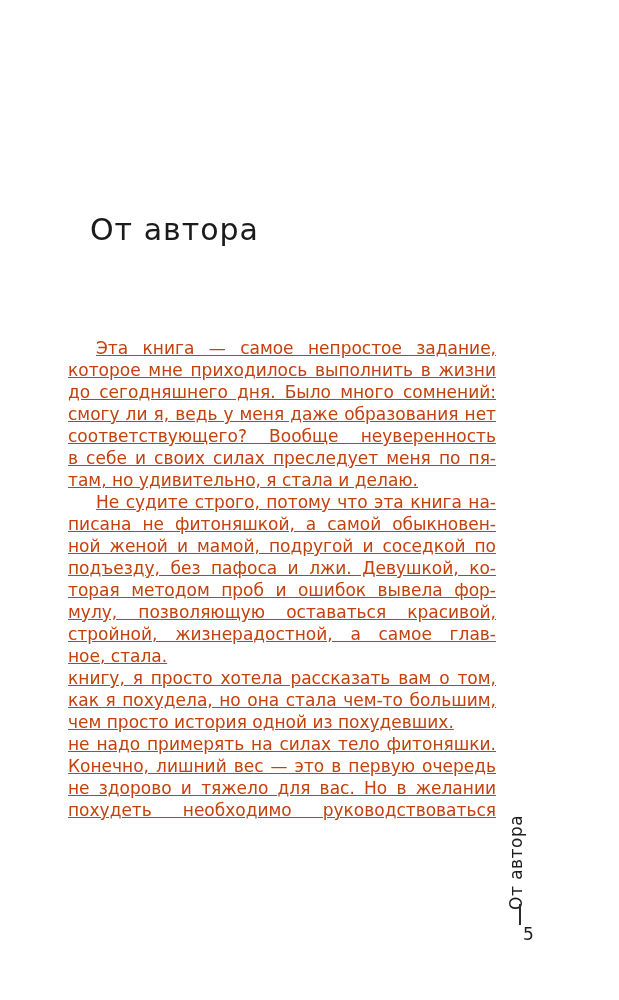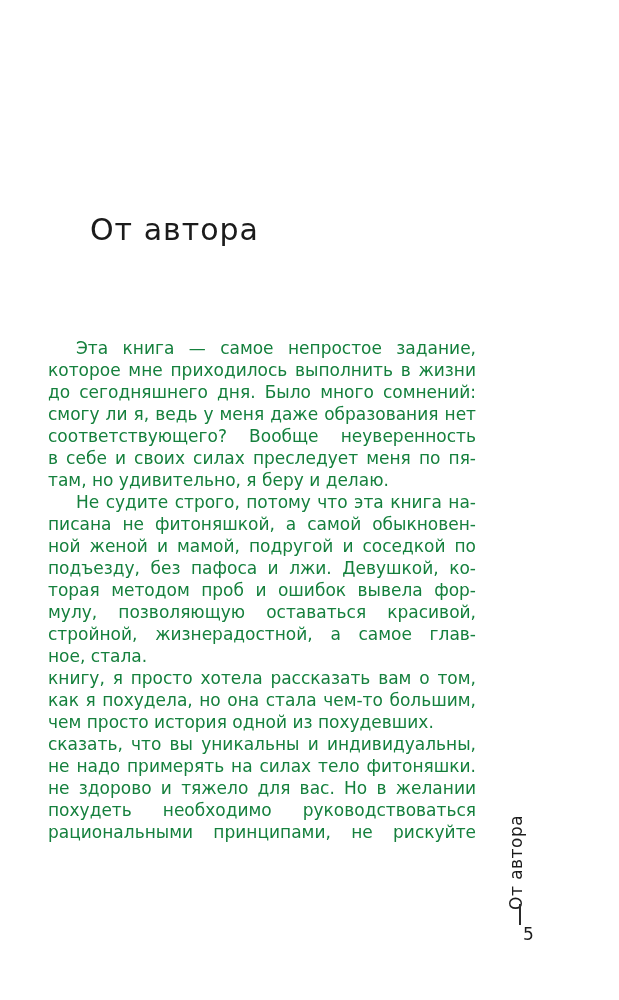--- a/index.html
+++ b/index.html
@@ -22,26 +22,27 @@
     top: 212px;
     margin: 0;
     font-size: 30px;
     font-weight: normal;
     letter-spacing: 1px;
     color: #1b1b1b;
     font-family: "DejaVu Sans", sans-serif;
   }
   .body-text {
     position: absolute;
-    left: 48px;
+    left: 68px;
     top: 337px;
     width: 428px;
     font-size: 17px;
     line-height: 22px;
-    color: #15803d;
+    color: #c2410c;
+    text-decoration: underline;
   }
   .para { margin: 0; padding: 0; }
   .line {
     text-align: justify;
     text-align-last: justify;
     white-space: normal;
     overflow: hidden;
   }
   .line.first { text-indent: 28px; }
   .line.last { text-align-last: left; }
@@ -80,43 +81,42 @@
   <h1 class="heading">От автора</h1>
 
   <div class="body-text" id="body-text">
       <div class="para">
         <div class="line first">Эта книга — самое непростое задание,</div>
         <div class="line">которое мне приходилось выполнить в жизни</div>
         <div class="line">до сегодняшнего дня. Было много сомнений:</div>
         <div class="line">смогу ли я, ведь у меня даже образования нет</div>
         <div class="line">соответствующего? Вообще неуверенность</div>
         <div class="line">в себе и своих силах преследует меня по пя-</div>
-        <div class="line last">там, но удивительно, я беру и делаю.</div>
+        <div class="line last">там, но удивительно, я стала и делаю.</div>
       </div>
       <div class="para">
         <div class="line first">Не судите строго, потому что эта книга на-</div>
         <div class="line">писана не фитоняшкой, а самой обыкновен-</div>
         <div class="line">ной женой и мамой, подругой и соседкой по</div>
         <div class="line">подъезду, без пафоса и лжи. Девушкой, ко-</div>
         <div class="line">торая методом проб и ошибок вывела фор-</div>
         <div class="line">мулу, позволяющую оставаться красивой,</div>
         <div class="line">стройной, жизнерадостной, а самое глав-</div>
         <div class="line last">ное, стала.</div>
       </div>
       <div class="para">
         <div class="line">книгу, я просто хотела рассказать вам о том,</div>
         <div class="line">как я похудела, но она стала чем-то большим,</div>
         <div class="line last">чем просто история одной из похудевших.</div>
       </div>
       <div class="para">
-        <div class="line">сказать, что вы уникальны и индивидуальны,</div>
         <div class="line">не надо примерять на силах тело фитоняшки.</div>
+        <div class="line">Конечно, лишний вес — это в первую очередь</div>
         <div class="line">не здорово и тяжело для вас. Но в желании</div>
         <div class="line">похудеть необходимо руководствоваться</div>
-        <div class="line">рациональными принципами, не рискуйте</div>
       </div>
     </div>
 
   <div class="margin-label">От автора</div>
 
   <div class="margin-rule"></div>
 
   <div class="page-number">5</div>
 </div>
 

